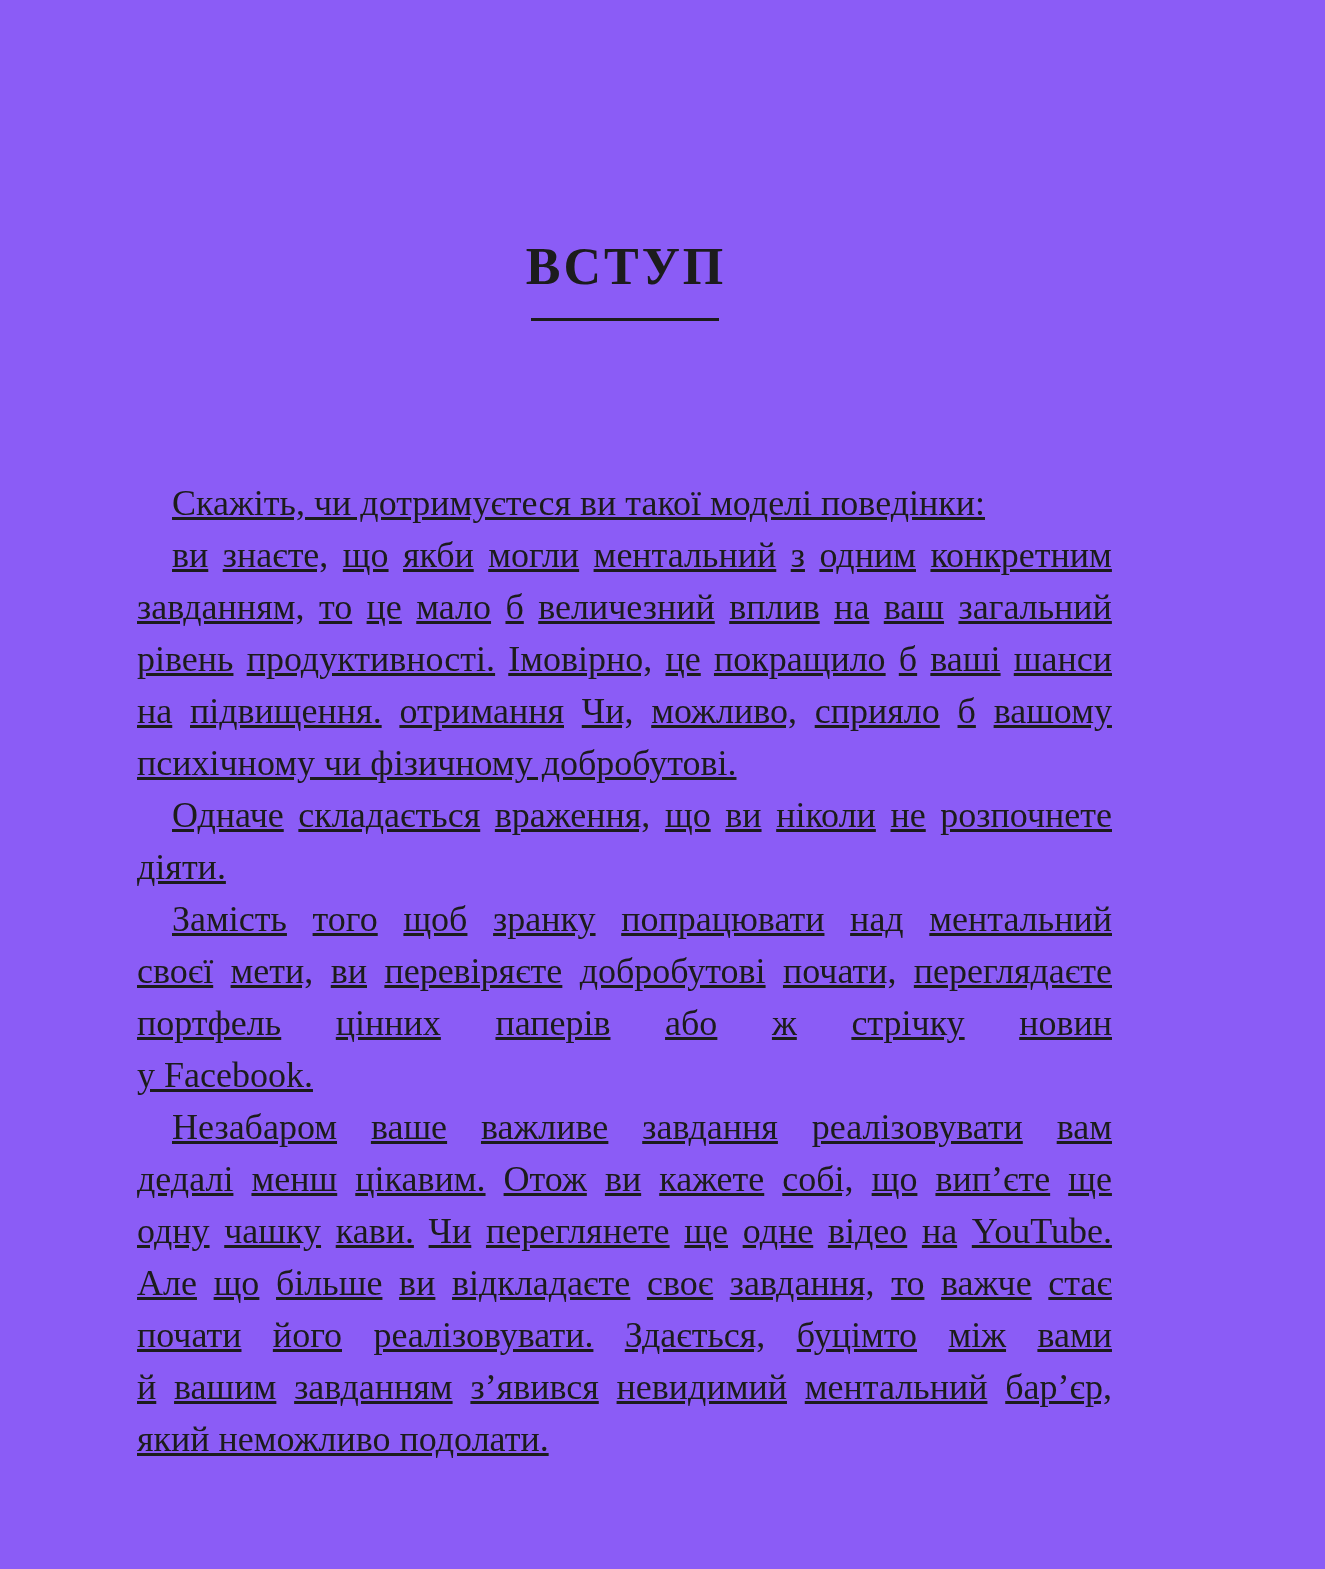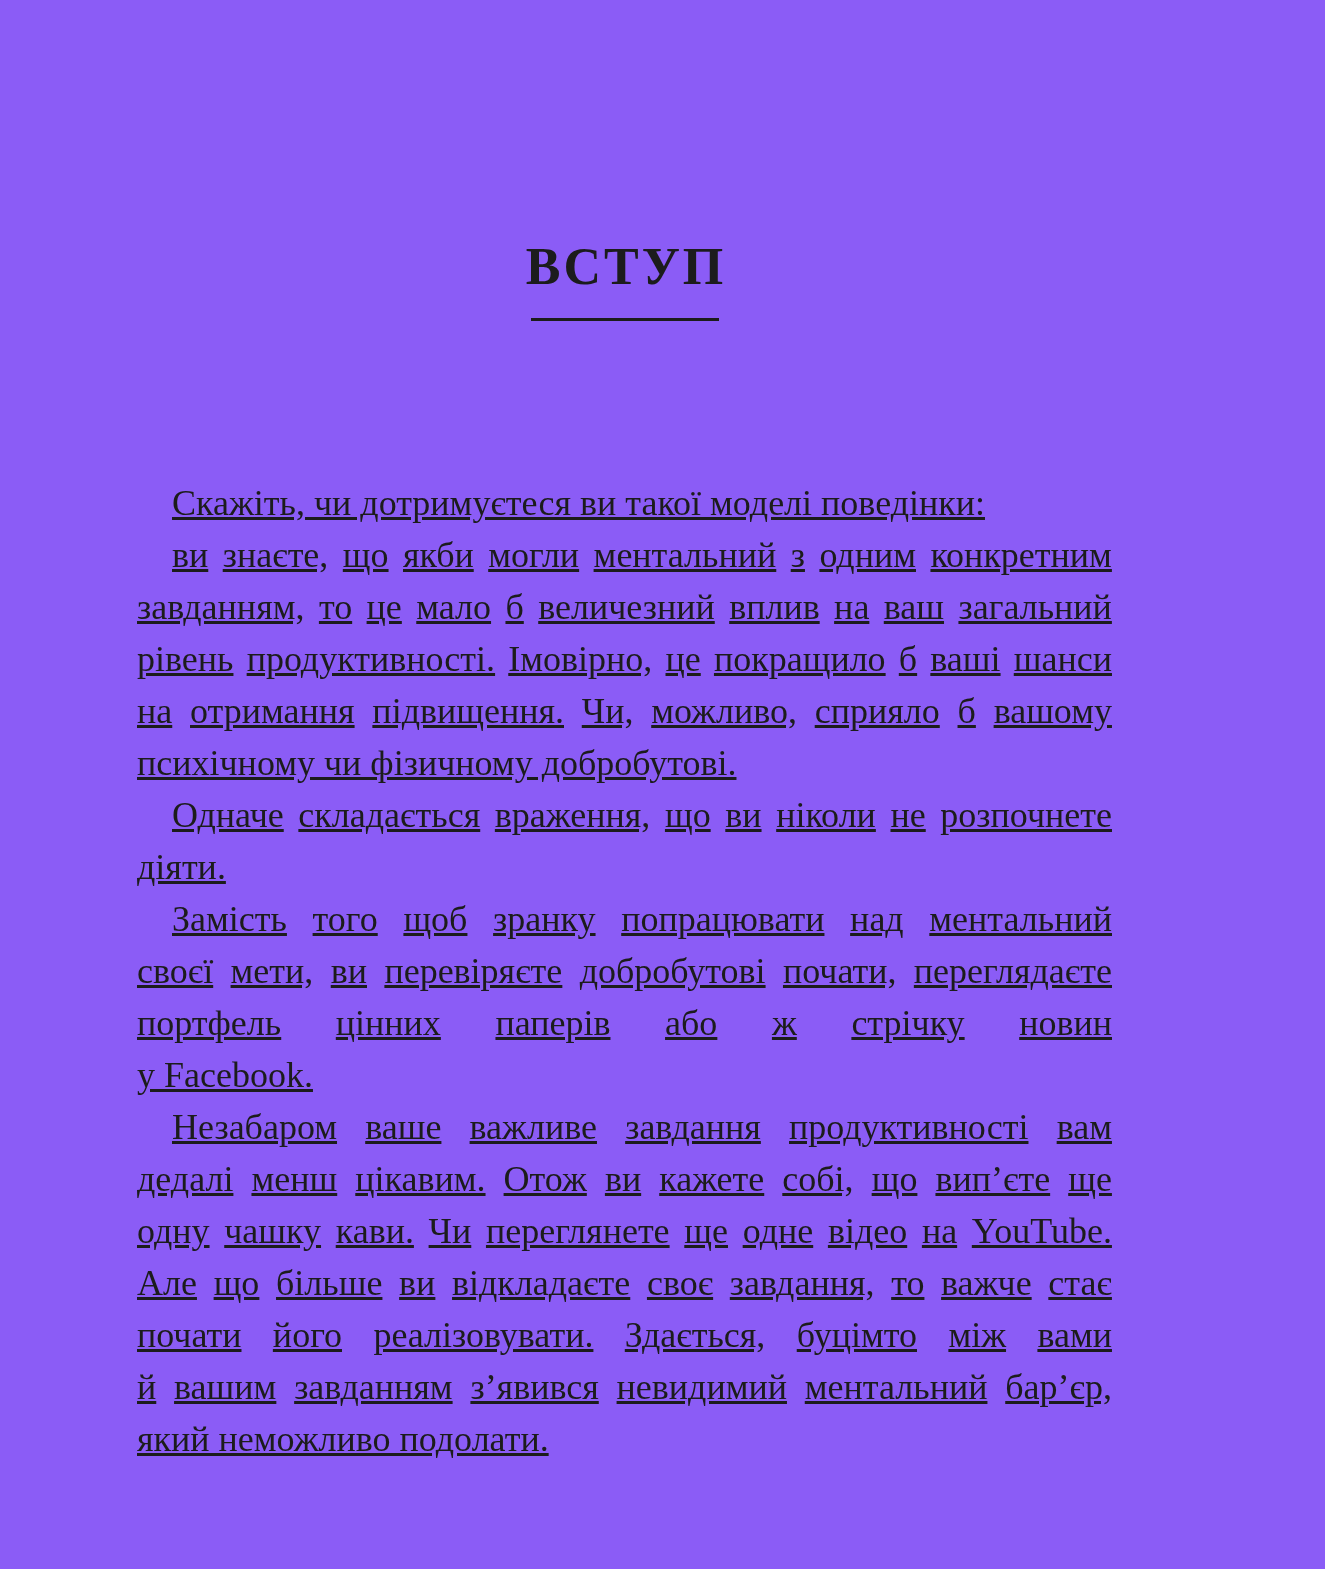--- a/index.html
+++ b/index.html
@@ -94,22 +94,22 @@
           <span>продуктивності.</span>
           <span>Імовірно,</span>
           <span>це</span>
           <span>покращило</span>
           <span>б</span>
           <span>ваші</span>
           <span>шанси</span>
         </div>
         <div class="line j">
           <span>на</span>
+          <span>підвищення.</span>
           <span>отримання</span>
-          <span>підвищення.</span>
           <span>Чи,</span>
           <span>можливо,</span>
           <span>сприяло</span>
           <span>б</span>
           <span>вашому</span>
         </div>
         <div class="line">психічному чи фізичному добробутові.</div>
         <div class="line j indent">
           <span>Одначе</span>
           <span>складається</span>
@@ -147,21 +147,21 @@
           <span>ж</span>
           <span>стрічку</span>
           <span>новин</span>
         </div>
         <div class="line">у Facebook.</div>
         <div class="line j indent">
           <span>Незабаром</span>
           <span>ваше</span>
           <span>важливе</span>
           <span>завдання</span>
-          <span>продуктивності</span>
+          <span>реалізовувати</span>
           <span>вам</span>
         </div>
         <div class="line j">
           <span>дедалі</span>
           <span>менш</span>
           <span>цікавим.</span>
           <span>Отож</span>
           <span>ви</span>
           <span>кажете</span>
           <span>собі,</span>

